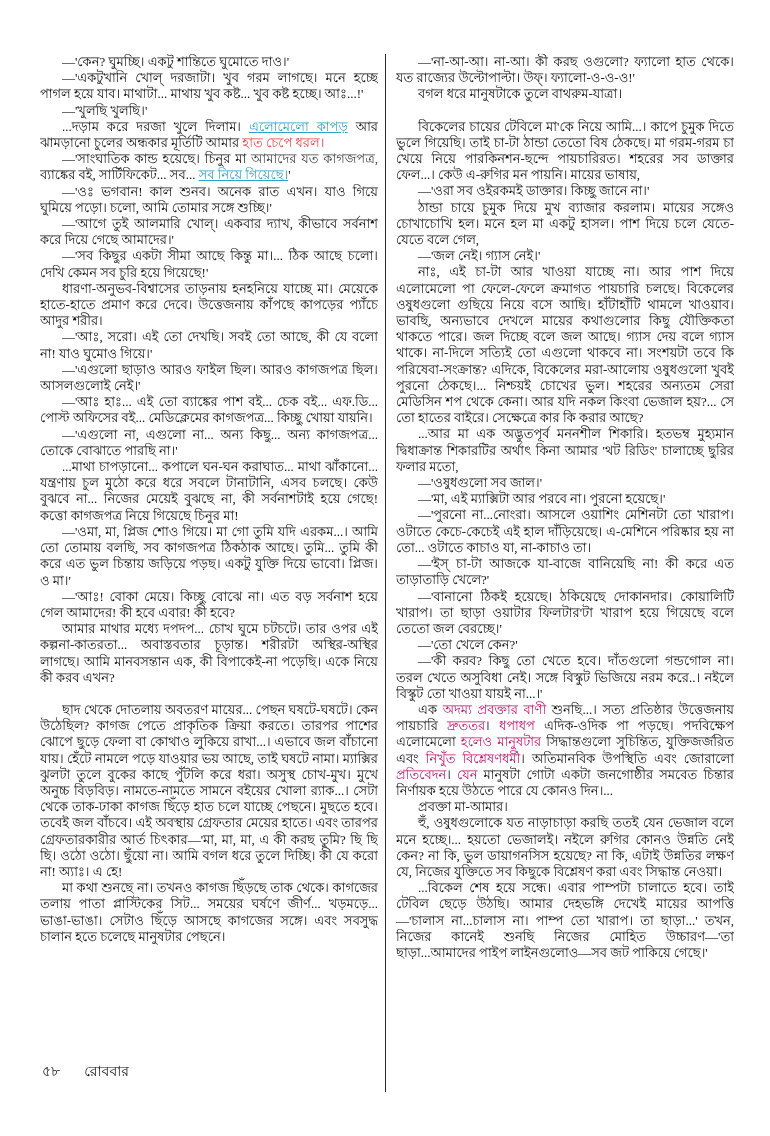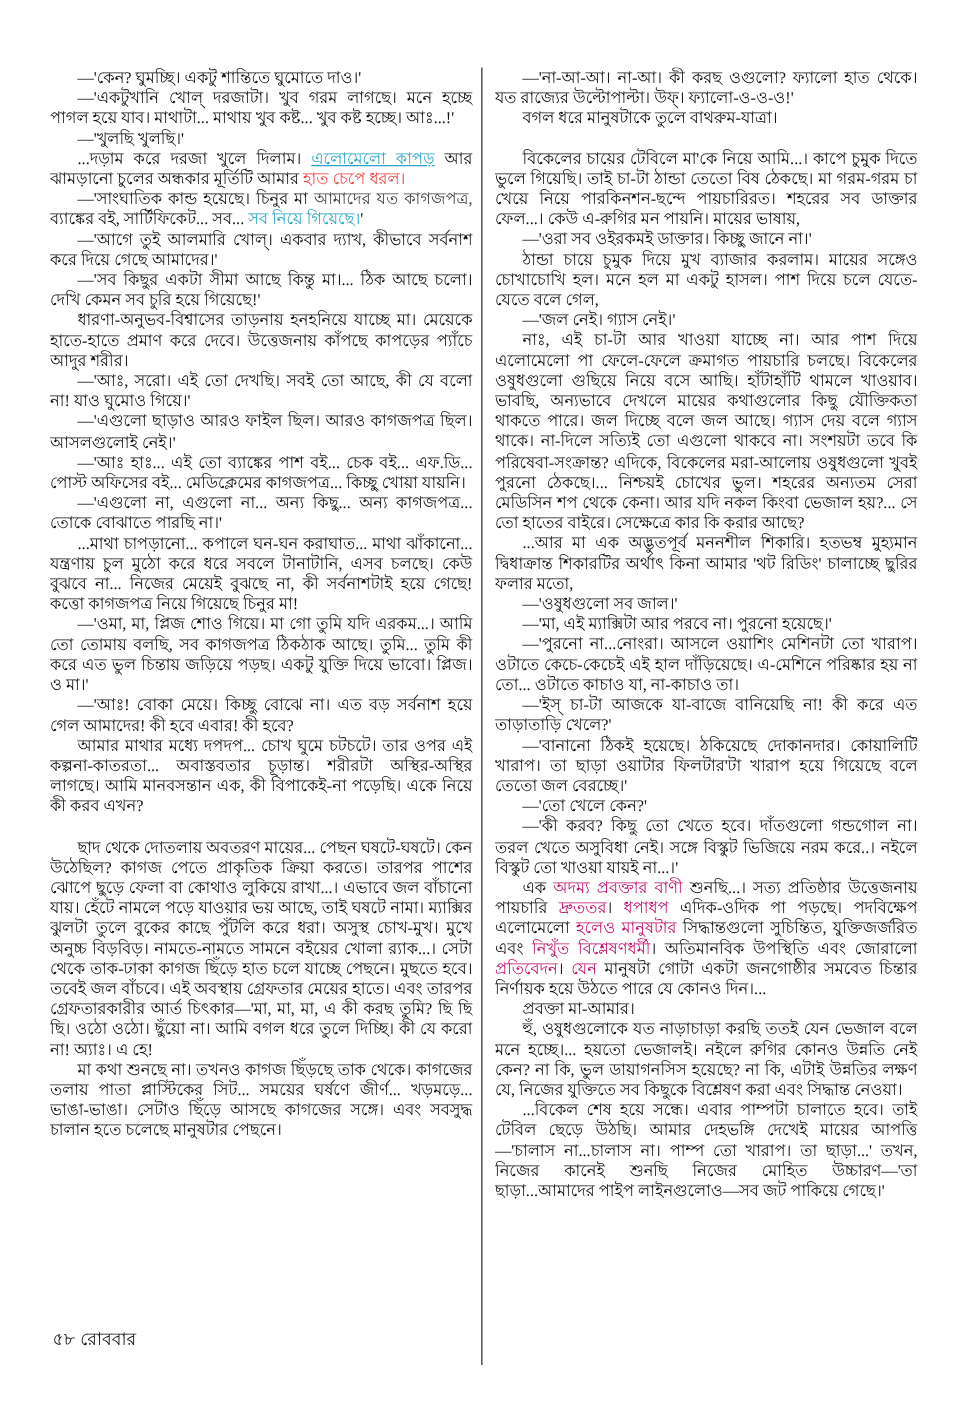--- a/index.html
+++ b/index.html
@@ -43,35 +43,36 @@
     margin: 0;
     text-indent: 22px;
   }
   .spacer { height: 16px; }
   .footer {
     position: absolute;
     left: 42px;
     top: 1060px;
     font-size: 14px;
     display: flex;
-    gap: 4px;
+    gap: 24px;
     align-items: baseline;
   }
 </style>
 </head>
 <body>
 
 <div class="page">
 
   <div class="col col-left">
       <p class="para"><span>—'কেন? ঘুমচ্ছি। একটু শান্তিতে ঘুমোতে দাও।'</span></p>
       <p class="para"><span>—'একটুখানি খোল্ দরজাটা। খুব গরম লাগছে। মনে হচ্ছে পাগল হয়ে যাব। মাথাটা... মাথায় খুব কষ্ট... খুব কষ্ট হচ্ছে। আঃ...!'</span></p>
       <p class="para"><span>—'খুলছি খুলছি।'</span></p>
       <p class="para"><span>...দড়াম করে দরজা খুলে দিলাম। </span><span style="color: rgb(43, 164, 201); text-decoration: underline;">এলোমেলো কাপড়</span><span> আর ঝামড়ানো চুলের অন্ধকার মূর্তিটি আমার </span><span style="color: #ef4444;">হাত চেপে ধরল।</span></p>
-      <p class="para"><span>—'সাংঘাতিক কান্ড হয়েছে। চিনুর মা </span><span style="color: #404040;">আমাদের যত কাগজপত্র,</span><span> ব্যাঙ্কের বই, সার্টিফিকেট... সব... </span><span style="color: rgb(43, 164, 201);">সব নিয়ে গিয়েছে।</span><span>'</span></p>
+      <p class="para"><span>—'সাংঘাতিক কান্ড হয়েছে। চিনুর মা </span><span style="color: #404040;">আমাদের যত কাগজপত্র,</span><span> ব্যাঙ্কের বই, সার্টিফিকেট... সব... </span><span style="color: rgb(43, 164, 201); text-decoration: underline;">সব নিয়ে গিয়েছে।</span><span>'</span></p>
+      <p class="para"><span>—'ওঃ ভগবান! কাল শুনব। অনেক রাত এখন। যাও গিয়ে ঘুমিয়ে পড়ো। চলো, আমি তোমার সঙ্গে শুচ্ছি।'</span></p>
       <p class="para"><span>—'আগে তুই আলমারি খোল্। একবার দ্যাখ, কীভাবে সর্বনাশ করে দিয়ে গেছে আমাদের।'</span></p>
       <p class="para"><span>—'সব কিছুর একটা সীমা আছে কিন্তু মা।... ঠিক আছে চলো। দেখি কেমন সব চুরি হয়ে গিয়েছে!'</span></p>
       <p class="para"><span>ধারণা-অনুভব-বিশ্বাসের তাড়নায় হনহনিয়ে যাচ্ছে মা। মেয়েকে হাতে-হাতে প্রমাণ করে দেবে। উত্তেজনায় কাঁপছে কাপড়ের প্যাঁচে আদুর শরীর।</span></p>
       <p class="para"><span>—'আঃ, সরো। এই তো দেখছি। সবই তো আছে, কী যে বলো না! যাও ঘুমোও গিয়ে।'</span></p>
       <p class="para"><span>—'এগুলো ছাড়াও আরও ফাইল ছিল। আরও কাগজপত্র ছিল। আসলগুলোই নেই।'</span></p>
       <p class="para"><span>—'আঃ হাঃ... এই তো ব্যাঙ্কের পাশ বই... চেক বই... এফ.ডি... পোস্ট অফিসের বই... মেডিক্লেমের কাগজপত্র... কিচ্ছু খোয়া যায়নি।</span></p>
       <p class="para"><span>—'এগুলো না, এগুলো না... অন্য কিছু... অন্য কাগজপত্র... তোকে বোঝাতে পারছি না।'</span></p>
       <p class="para"><span>...মাথা চাপড়ানো... কপালে ঘন-ঘন করাঘাত... মাথা ঝাঁকানো... যন্ত্রণায় চুল মুঠো করে ধরে সবলে টানাটানি, এসব চলছে। কেউ বুঝবে না... নিজের মেয়েই বুঝছে না, কী সর্বনাশটাই হয়ে গেছে! কত্তো কাগজপত্র নিয়ে গিয়েছে চিনুর মা!</span></p>
       <p class="para"><span>—'ওমা, মা, প্লিজ শোও গিয়ে। মা গো তুমি যদি এরকম...। আমি তো তোমায় বলছি, সব কাগজপত্র ঠিকঠাক আছে। তুমি... তুমি কী করে এত ভুল চিন্তায় জড়িয়ে পড়ছ। একটু যুক্তি দিয়ে ভাবো। প্লিজ। ও মা।'</span></p>
       <p class="para"><span>—'আঃ! বোকা মেয়ে। কিচ্ছু বোঝে না। এত বড় সর্বনাশ হয়ে গেল আমাদের! কী হবে এবার! কী হবে?</span></p>

